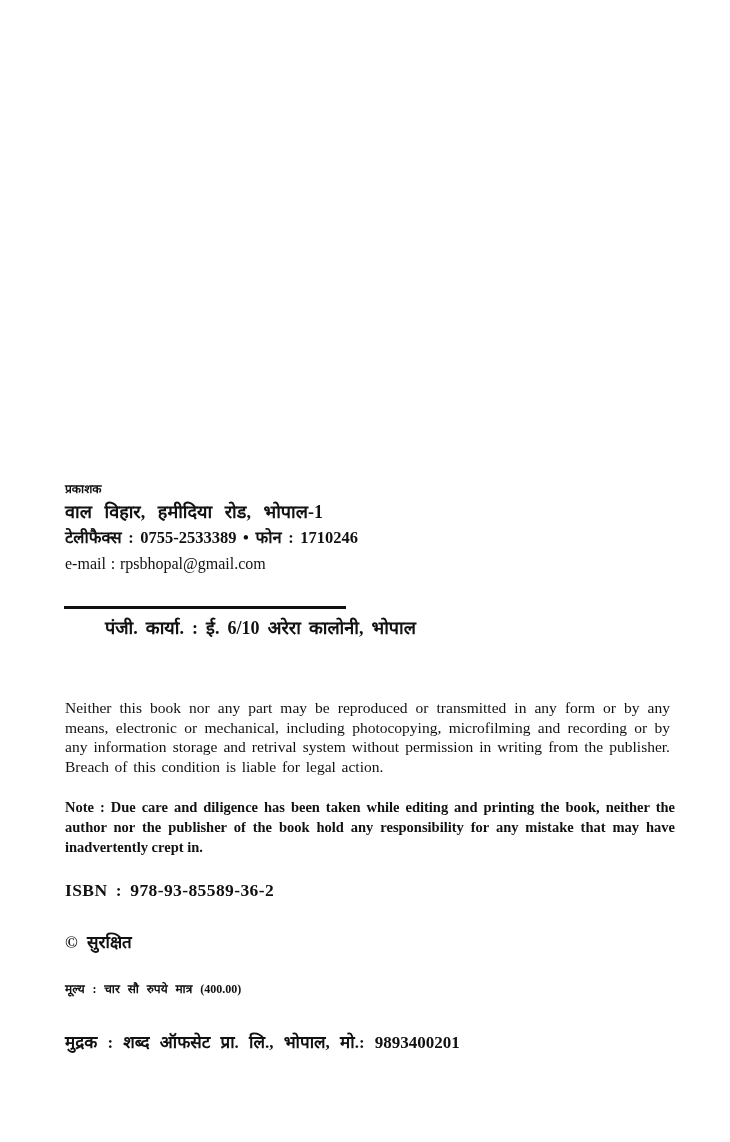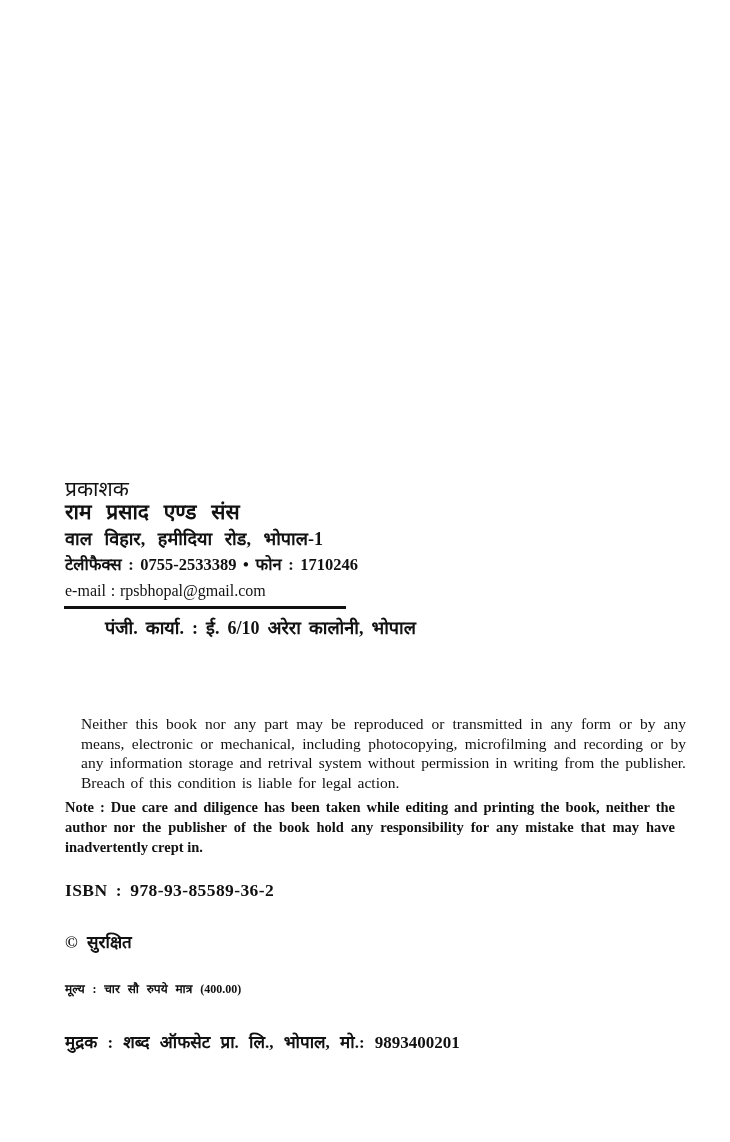--- a/index.html
+++ b/index.html
@@ -13,23 +13,23 @@
     position: relative;
     font-family: "Liberation Serif", "DejaVu Serif", serif;
     color: #111111;
     overflow: hidden;
   }
   .abs { position: absolute; }
 
   
   .publisher-block { left: 65px; top: 480px; }
   .pub-label {
-    font-size: 21px;
+    font-size: 12px;
     line-height: 19px;
-    font-weight: 400;
+    font-weight: 700;
     word-spacing: 0.25em;
   }
   .pub-name {
     font-size: 21px;
     line-height: 27px;
     font-weight: 700;
     word-spacing: 0.45em;
   }
   .pub-address {
     font-size: 18px;
@@ -64,21 +64,21 @@
     font-size: 18px;
     font-weight: 600;
     word-spacing: 0.2em;
     margin-left: 40px;
   }
 
   .copyright-notice {
     left: 65px;
     top: 698px;
     width: 605px;
-    margin: 16px;
+    margin: 0;
     font-size: 15.5px;
     line-height: 19.5px;
     text-align: justify;
     word-spacing: 0.12em;
   }
 
   .note-paragraph {
     left: 65px;
     top: 797px;
     width: 610px;
@@ -120,21 +120,20 @@
     font-size: 17px;
     font-weight: 600;
     word-spacing: 0.35em;
   }
 </style>
 </head>
 <body>
 
 <div class="abs publisher-block">
   <div class="pub-label">प्रकाशक</div>
-  <div class="pub-name">राम प्रसाद एण्ड संस</div>
   <div class="pub-address">वाल विहार, हमीदिया रोड, भोपाल-1</div>
   <div class="pub-telefax">टेलीफैक्स : 0755-2533389 • फोन : 1710246</div>
   <div class="pub-email">e-mail : rpsbhopal@gmail.com</div>
 </div>
 
 <div class="abs divider-rule"></div>
 
 <div class="abs registered-office">पंजी. कार्या. : ई. 6/10 अरेरा कालोनी, भोपाल</div>
 
 <p class="abs copyright-notice">Neither this book  nor any part may be reproduced or transmitted in any form or by any means, electronic or mechanical, including photocopying, microfilming and recording or by any information storage and retrival system without permission in writing from the publisher. Breach of this condition is liable for legal action.</p>

